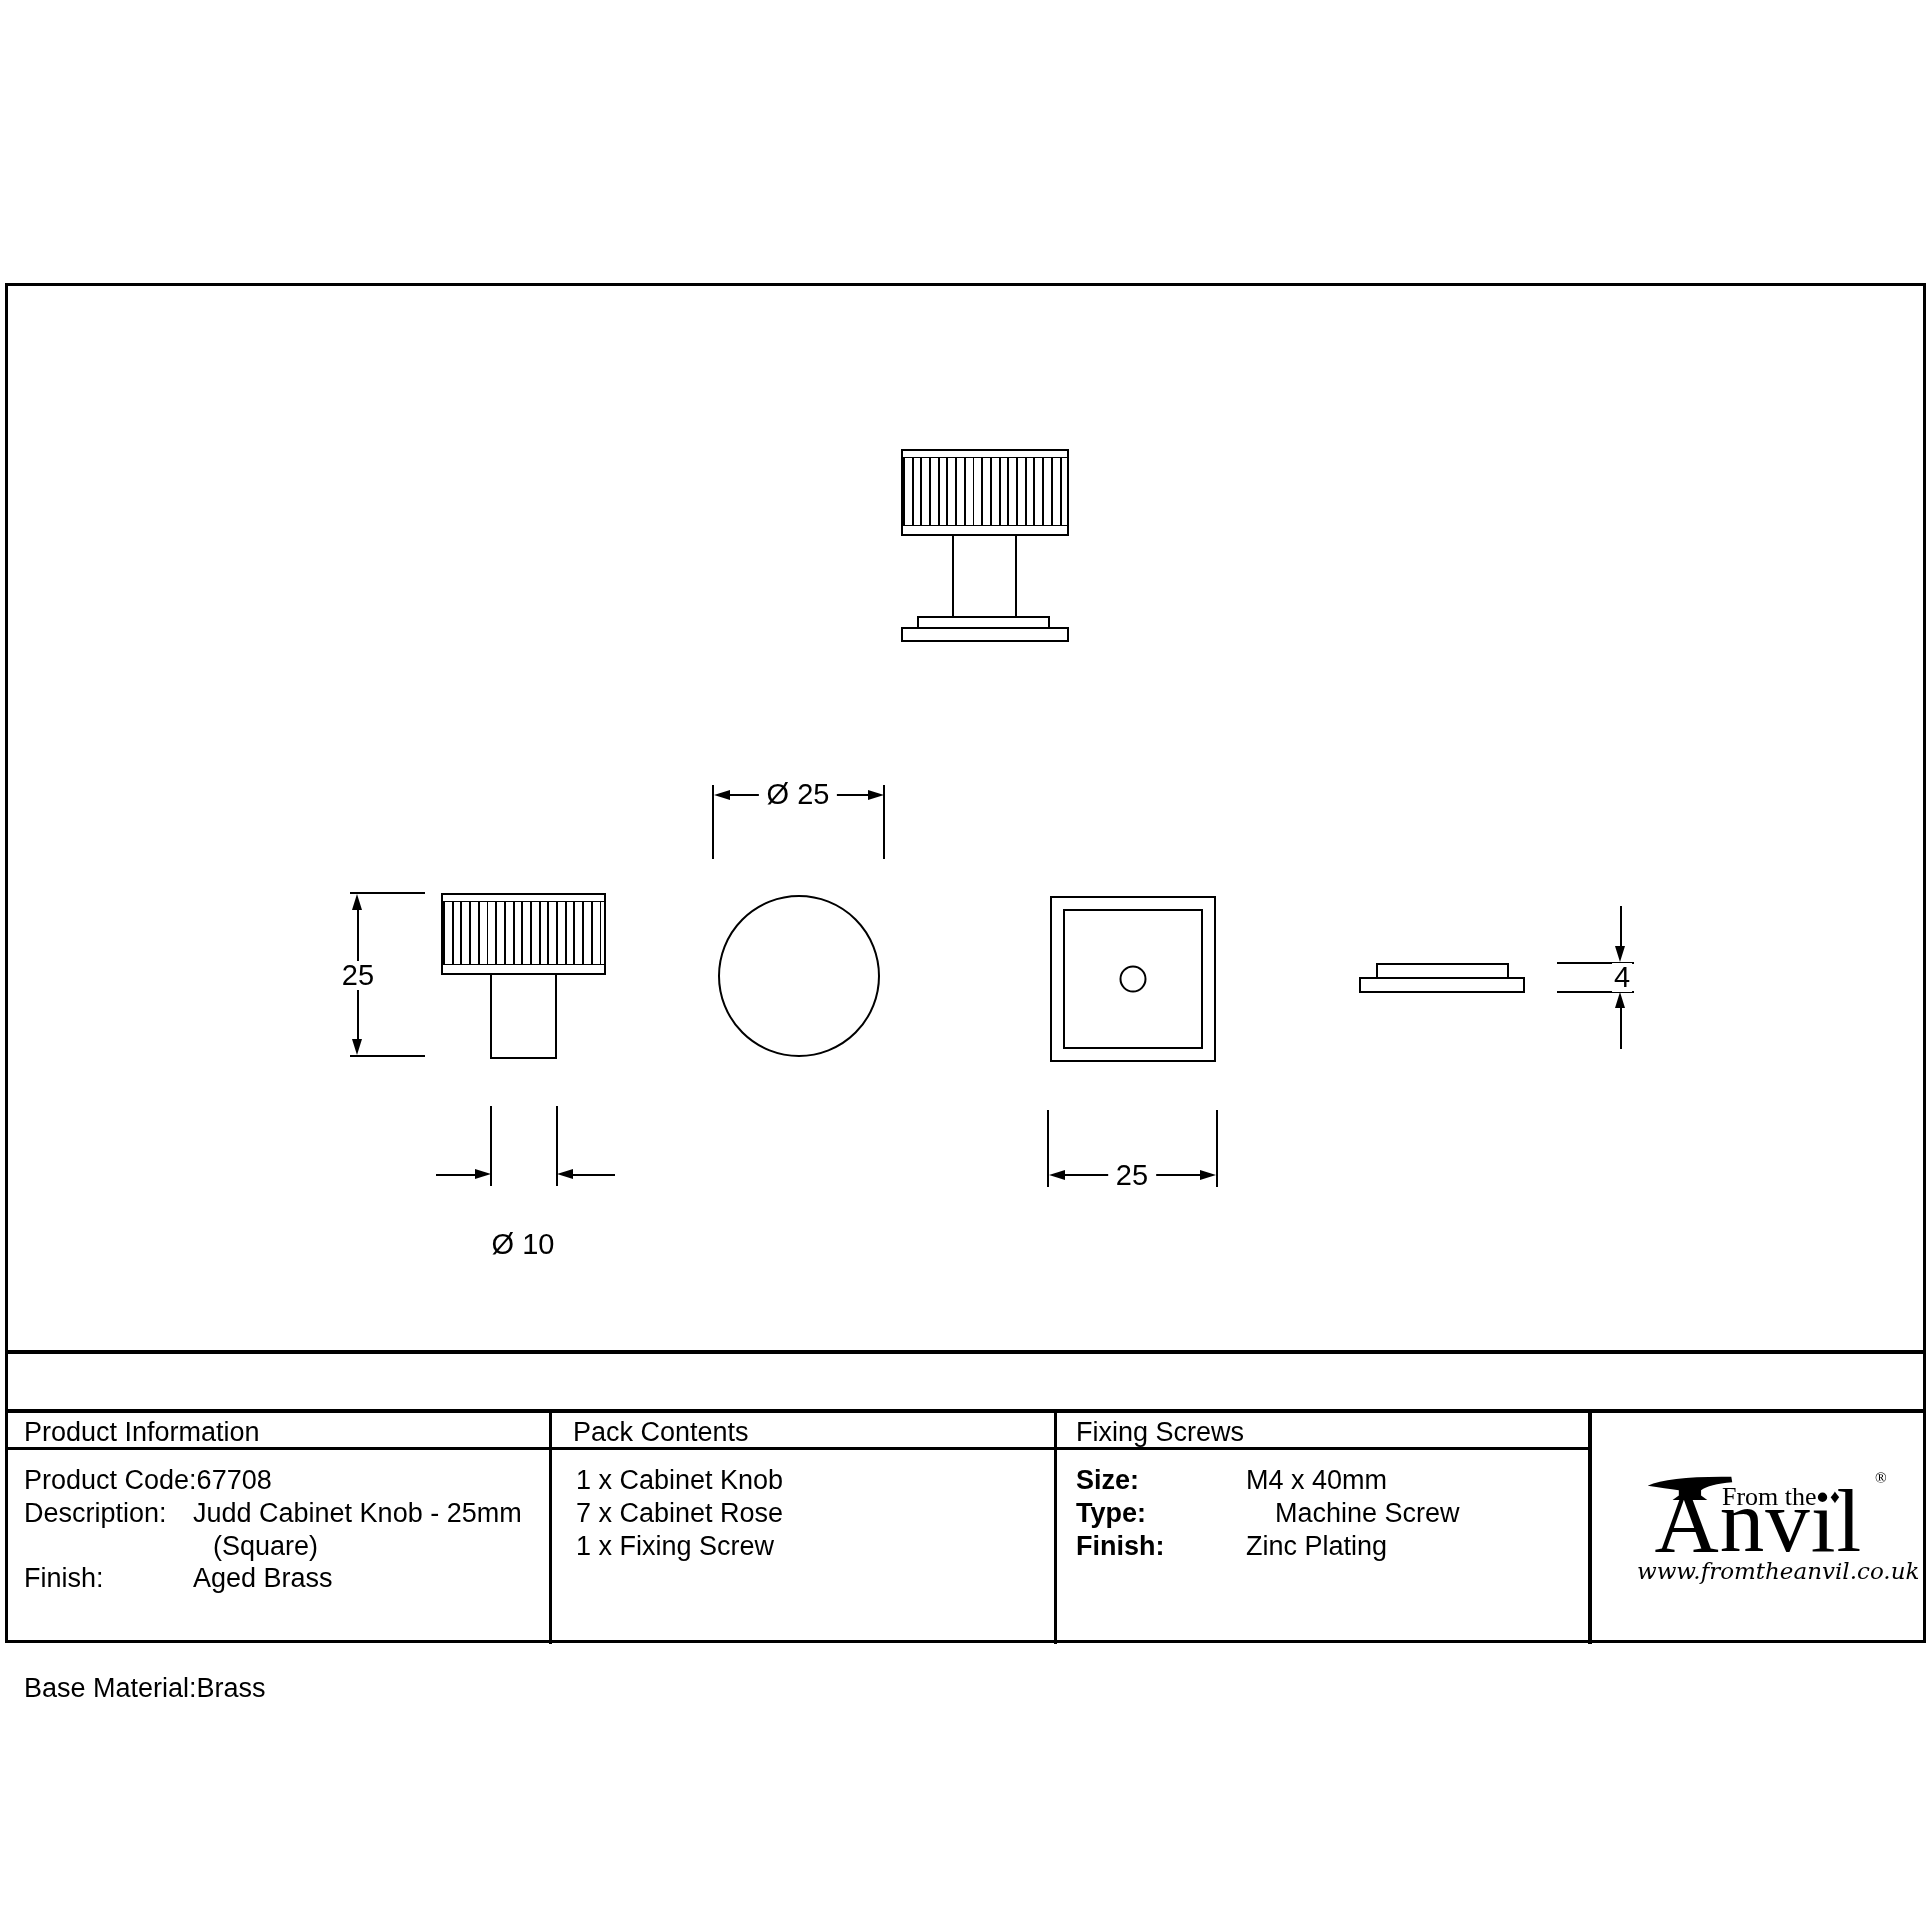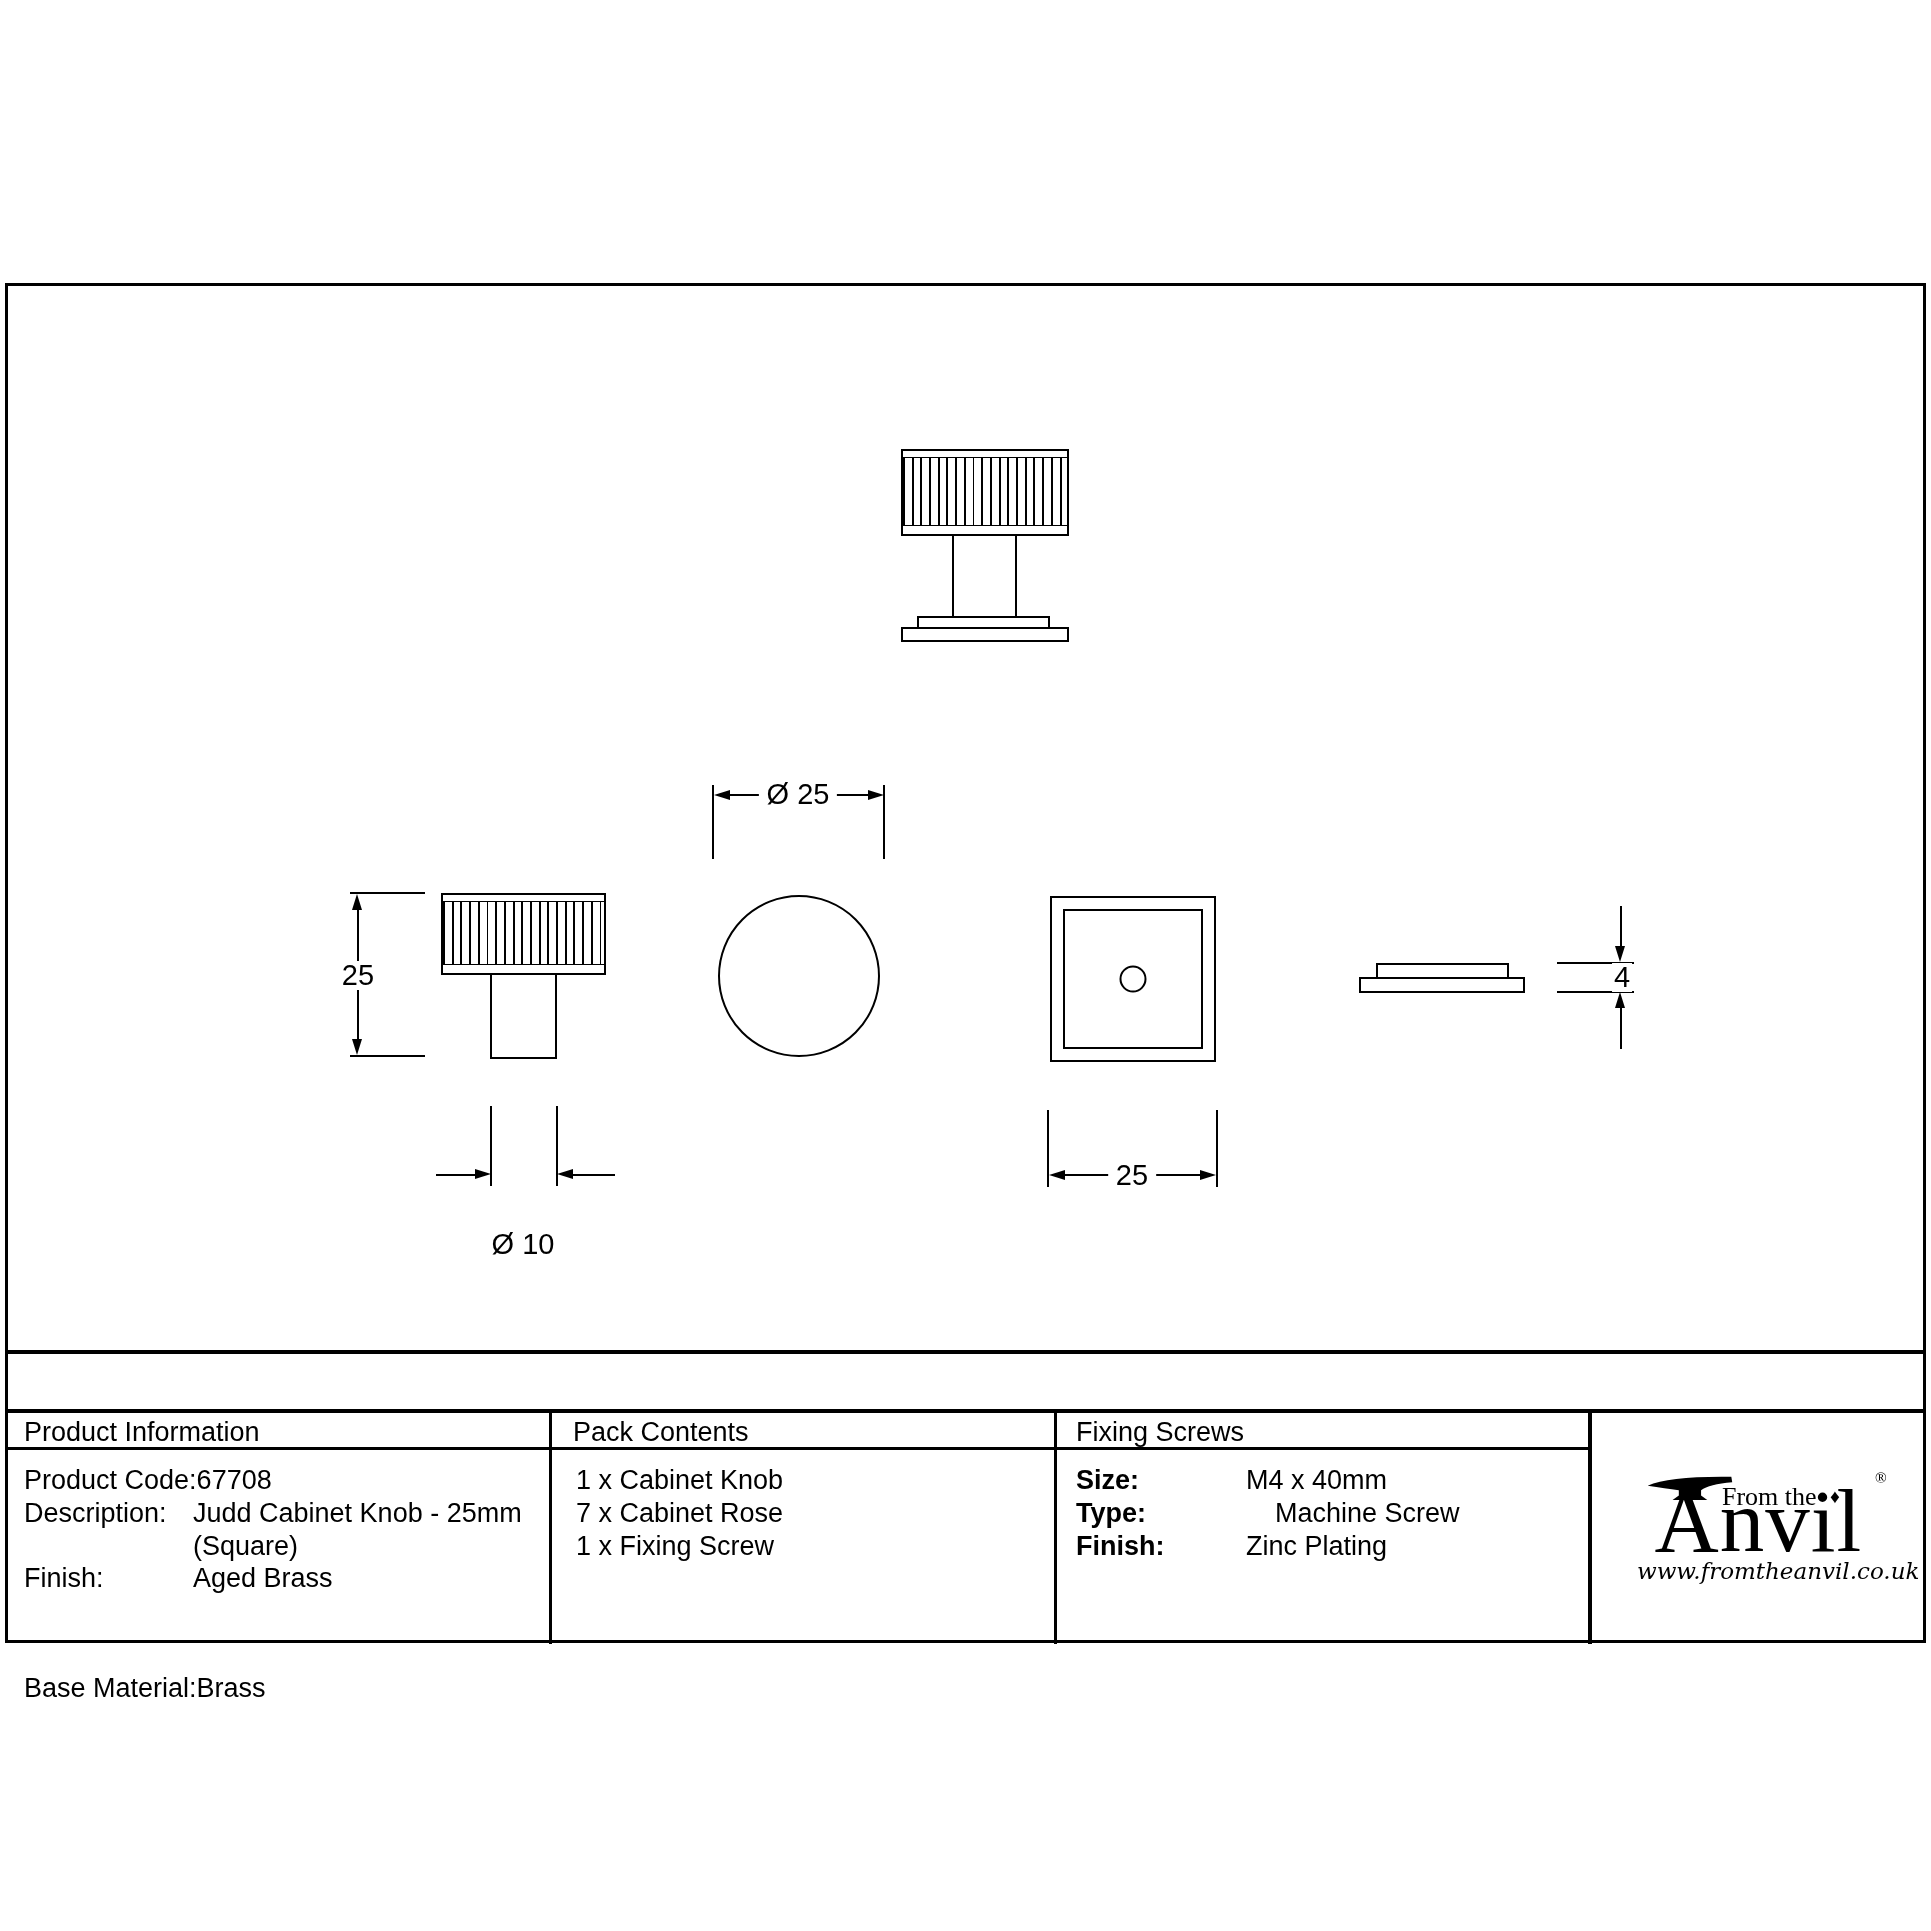--- a/index.html
+++ b/index.html
@@ -132,21 +132,21 @@
     <div class="cell-text" style="left:1076px; top:1417px;">Fixing Screws</div>
 
     <div class="kv" style="left:24px; top:1465px;">
       <span class="k">Product Code:</span>
       <span>67708</span>
     </div>
     <div class="kv" style="left:24px; top:1498px;">
       <span class="k">Description:</span>
       <span>Judd Cabinet Knob - 25mm</span>
     </div>
-    <div class="kv" style="left:24px; top:1531px;">
+    <div class="kv" style="left:24px; top:1531px;gap:20px;">
       <span class="k"></span>
       <span>(Square)</span>
     </div>
     <div class="kv" style="left:24px; top:1563px;">
       <span class="k">Finish:</span>
       <span>Aged Brass</span>
     </div>
     <div class="kv" style="left:24px; top:1673px;">
       <span class="k">Base Material:</span>
       <span>Brass</span>

